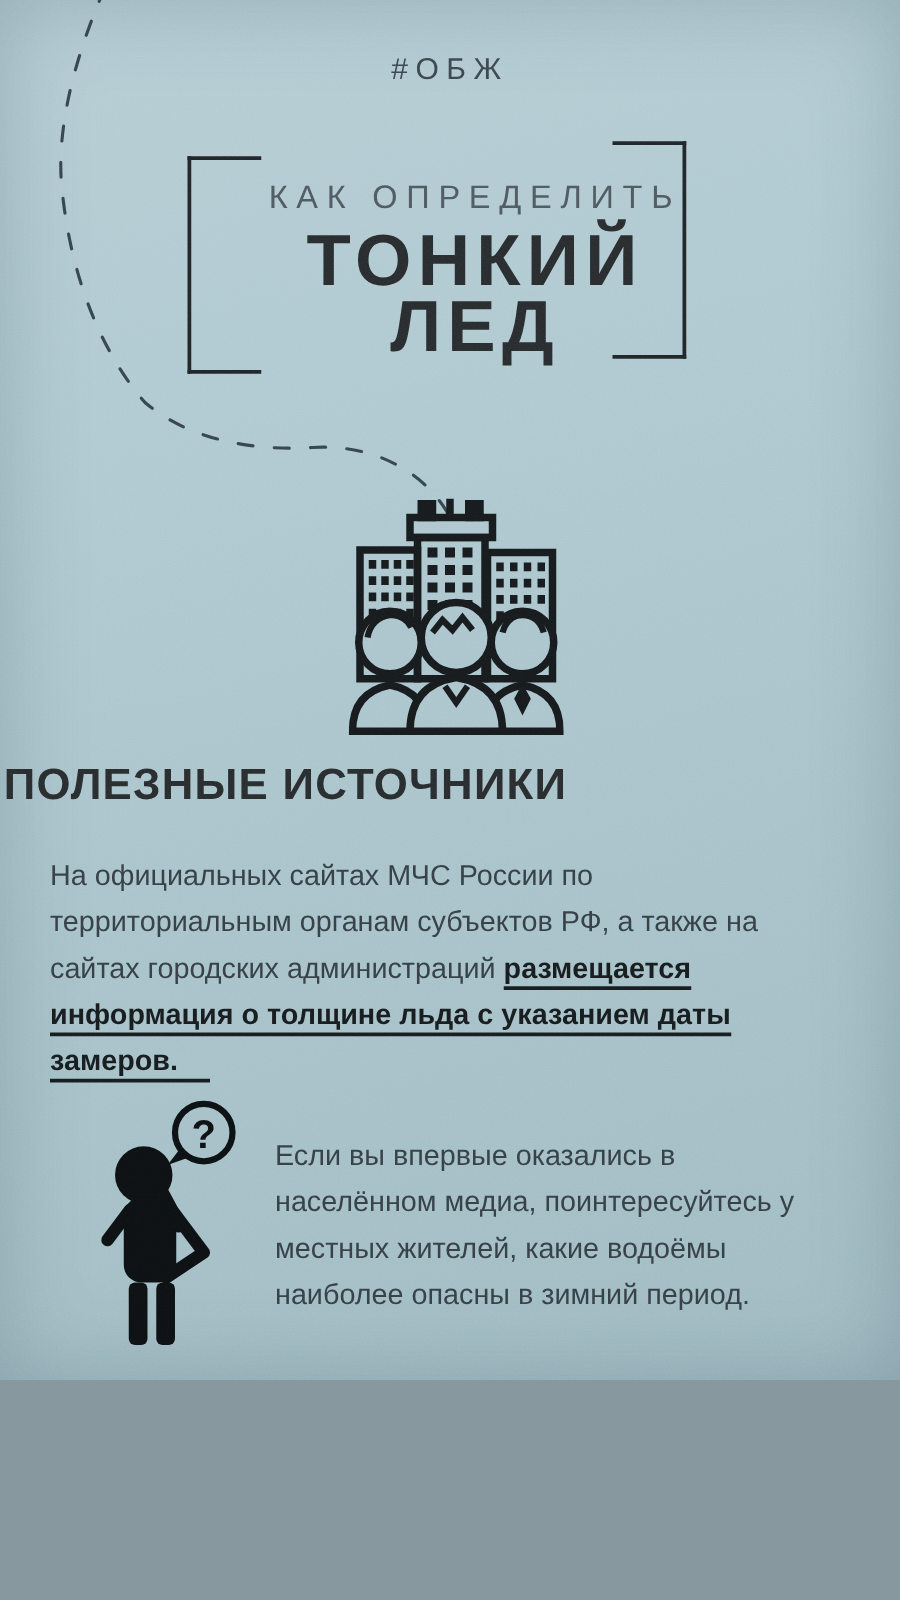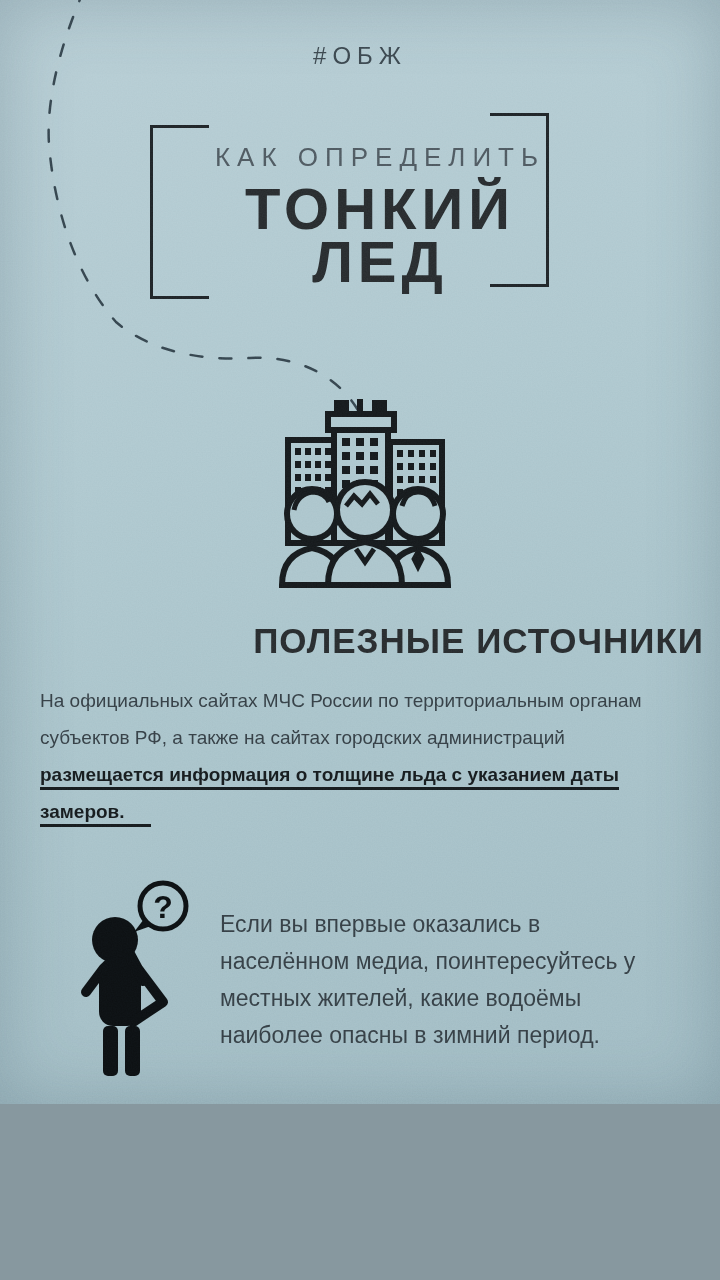--- a/index.html
+++ b/index.html
@@ -20,25 +20,25 @@
     border-top:3px solid #1e2225;border-bottom:3px solid #1e2225;}
   .bracket-right{left:490px;top:113px;border-right:3px solid #1e2225;
     border-top:3px solid #1e2225;border-bottom:3px solid #1e2225;}
 
   .title-block{position:absolute;top:142px;left:0;right:0;text-align:center;margin-left:40px;}
   .kicker{font-size:26px;letter-spacing:7px;color:#4d575e;margin:0 0 9px 0;font-weight:400;}
   .title-line{font-size:58px;line-height:53px;font-weight:bold;letter-spacing:5px;color:#26292b;margin:0;}
 
   .org-icon{position:absolute;left:279px;top:398px;}
 
-  .section-heading{position:absolute;top:605px;left:0;right:0;text-align:right;
-    font-size:35px;font-weight:bold;letter-spacing:1px;color:#26292b;margin:16px;}
+  .section-heading{position:absolute;top:605px;left:0;right:0;text-align:left;
+    font-size:35px;font-weight:bold;letter-spacing:1px;color:#26292b;margin:3px;}
 
   .paragraph{position:absolute;left:40px;top:682px;width:614px;
-    font-size:19px;line-height:37px;color:#333c42;margin:0;}
+    font-size:23px;line-height:37px;color:#333c42;margin:0;}
   .bold-u{font-weight:bold;color:#15191b;border-bottom:3px solid #15191b;
     padding-bottom:2px;padding-right:26px;}
 
   .tip-icon{position:absolute;left:71px;top:878px;}
   .tip-text{position:absolute;left:220px;top:906px;width:436px;
     font-size:23px;line-height:37px;color:#333c42;margin:0;}
 
   .brand-bar{position:absolute;left:289px;top:1187px;width:9px;height:46px;background:#26292b;}
   .brand-text{position:absolute;left:312px;top:1194px;font-size:29px;white-space:nowrap;}
   .brand-bold{font-weight:bold;color:#26292b;text-align:right;}

